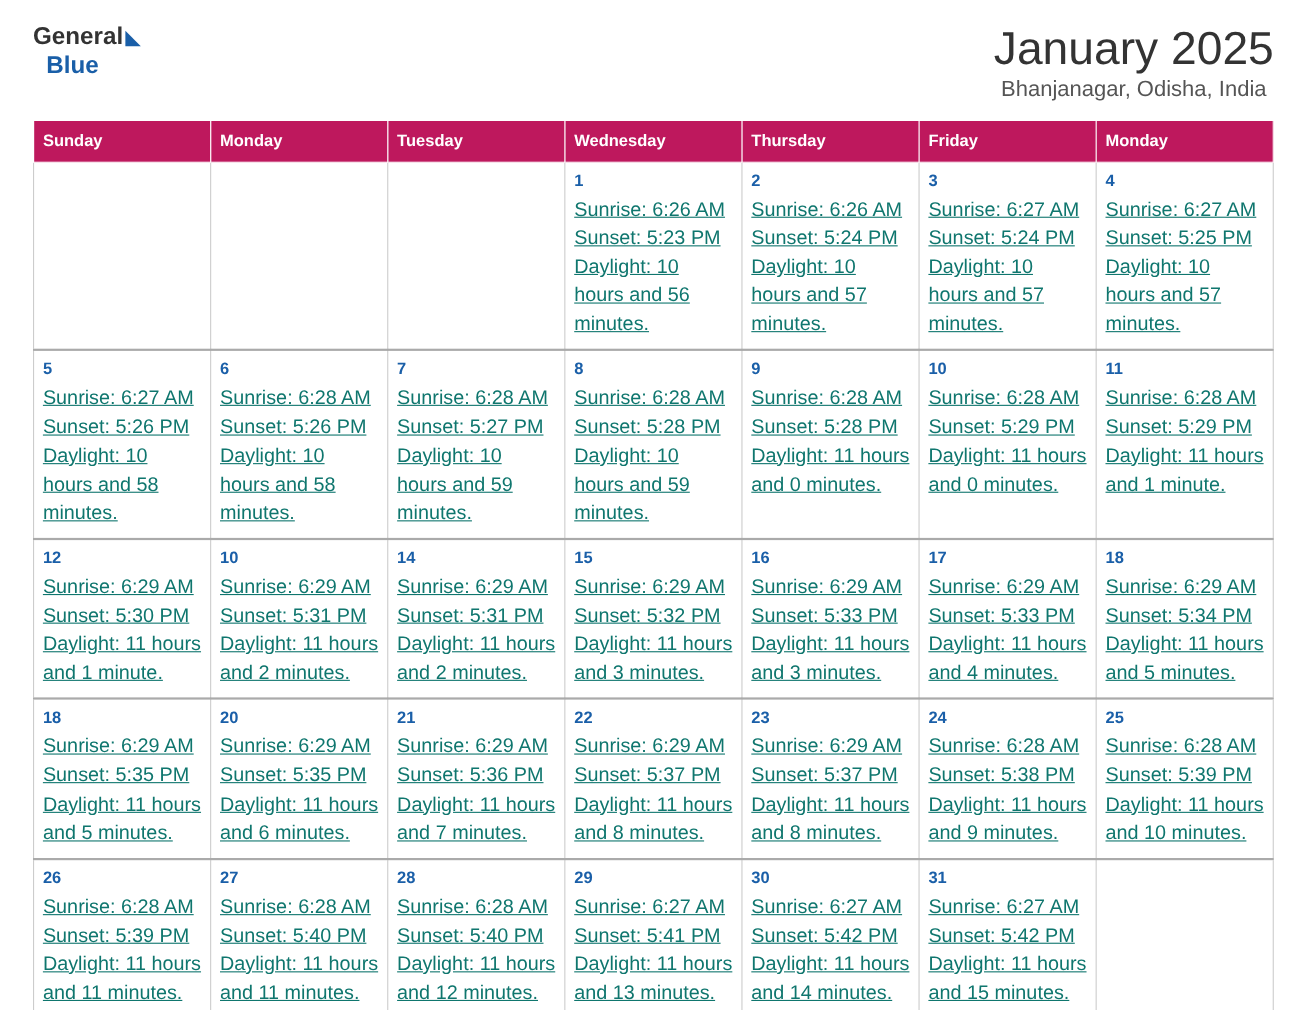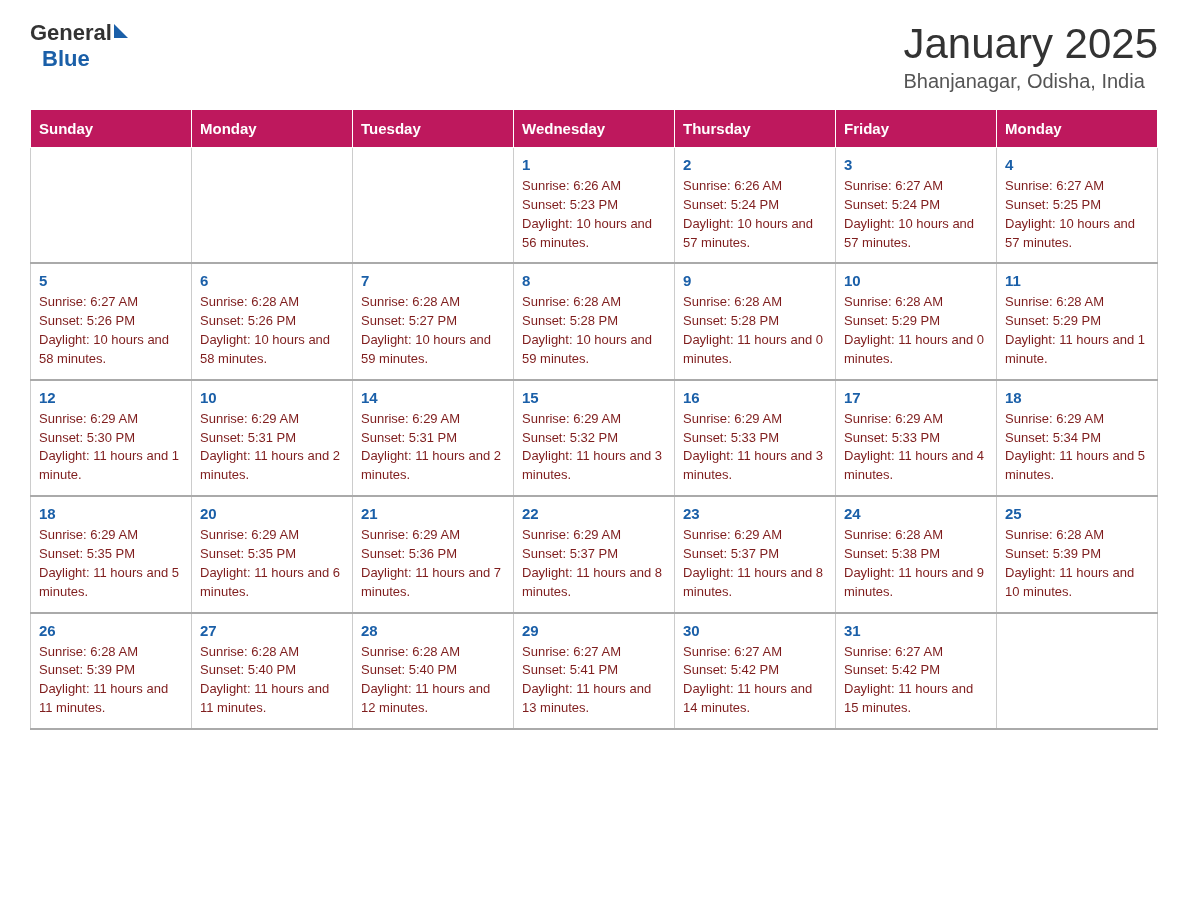--- a/index.html
+++ b/index.html
@@ -17,21 +17,21 @@
       align-items: flex-start;
       margin-bottom: 16px;
     }
     .logo {
       display: flex;
       flex-direction: column;
       align-items: flex-start;
     }
     .logo-top {
       display: flex;
-      align-items: flex-start;
+      align-items: center;
     }
     .logo-text-general {
       font-size: 22px;
       font-weight: bold;
       color: #333;
       letter-spacing: 0;
     }
     .logo-triangle {
       width: 0;
       height: 0;
@@ -41,21 +41,21 @@
       margin-left: 2px;
       margin-top: 4px;
     }
     .logo-text-blue {
       font-size: 22px;
       font-weight: bold;
       color: #1a5fa8;
       margin-left: 12px;
     }
     .title-block {
-      text-align: left;
+      text-align: center;
     }
     .month-title {
       font-size: 42px;
       font-weight: normal;
       color: #333;
     }
     .location-title {
       font-size: 20px;
       color: #555;
       margin-top: 2px;
@@ -82,23 +82,24 @@
       min-height: 90px;
     }
     .calendar tbody tr td .day-num {
       font-size: 15px;
       font-weight: bold;
       color: #1a5fa8;
       display: block;
       margin-bottom: 4px;
     }
     .calendar tbody tr td .day-info {
-      color: #7f1d1d;
-      font-size: 13px;
+      color: #0f766e;
+      font-size: 18px;
       line-height: 1.45;
+      text-decoration: underline;
     }
     .calendar tbody tr td.empty {
       background: #fff;
     }
     .calendar tbody tr {
       border-bottom: 2px solid #aaa;
     }
   </style>
 </head>
 <body>

